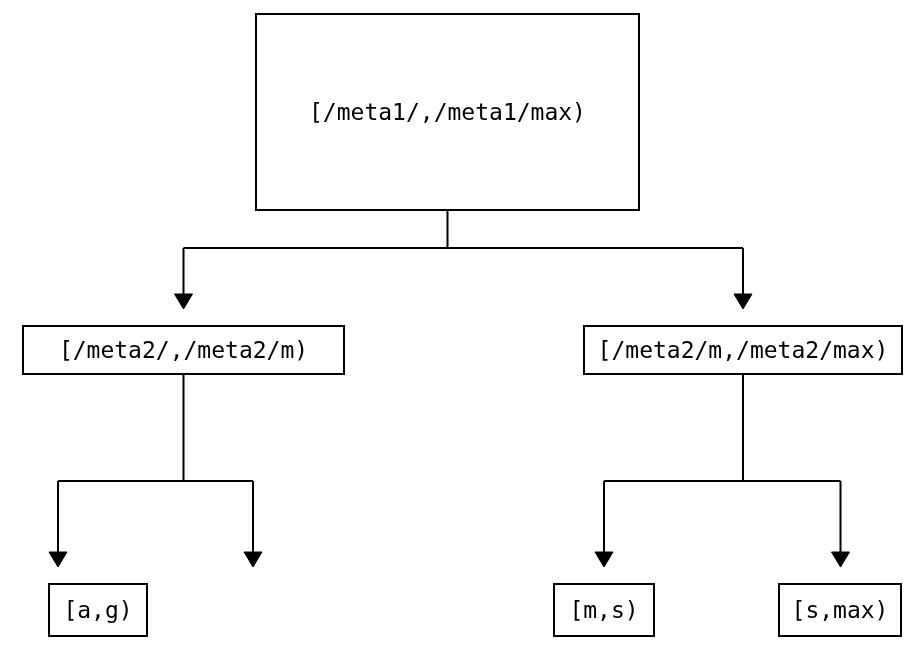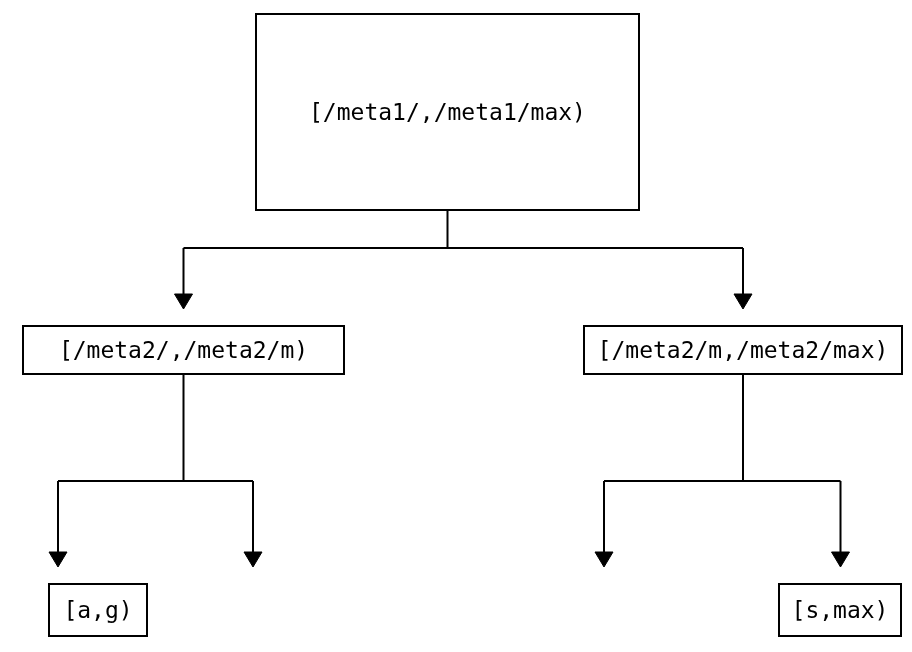--- a/index.html
+++ b/index.html
@@ -89,18 +89,21 @@
 
   <div class="node node-right">
     <span>[/meta2/m,/meta2/max)</span>
   </div>
 
   <div class="node node-leaf1">
     <span>[a,g)</span>
   </div>
 
 
+  <div class="node node-leaf3">
+    <span>[m,s)</span>
+  </div>
 
   <div class="node node-leaf4">
     <span>[s,max)</span>
   </div>
 
 </div>
 
 </body></html>

